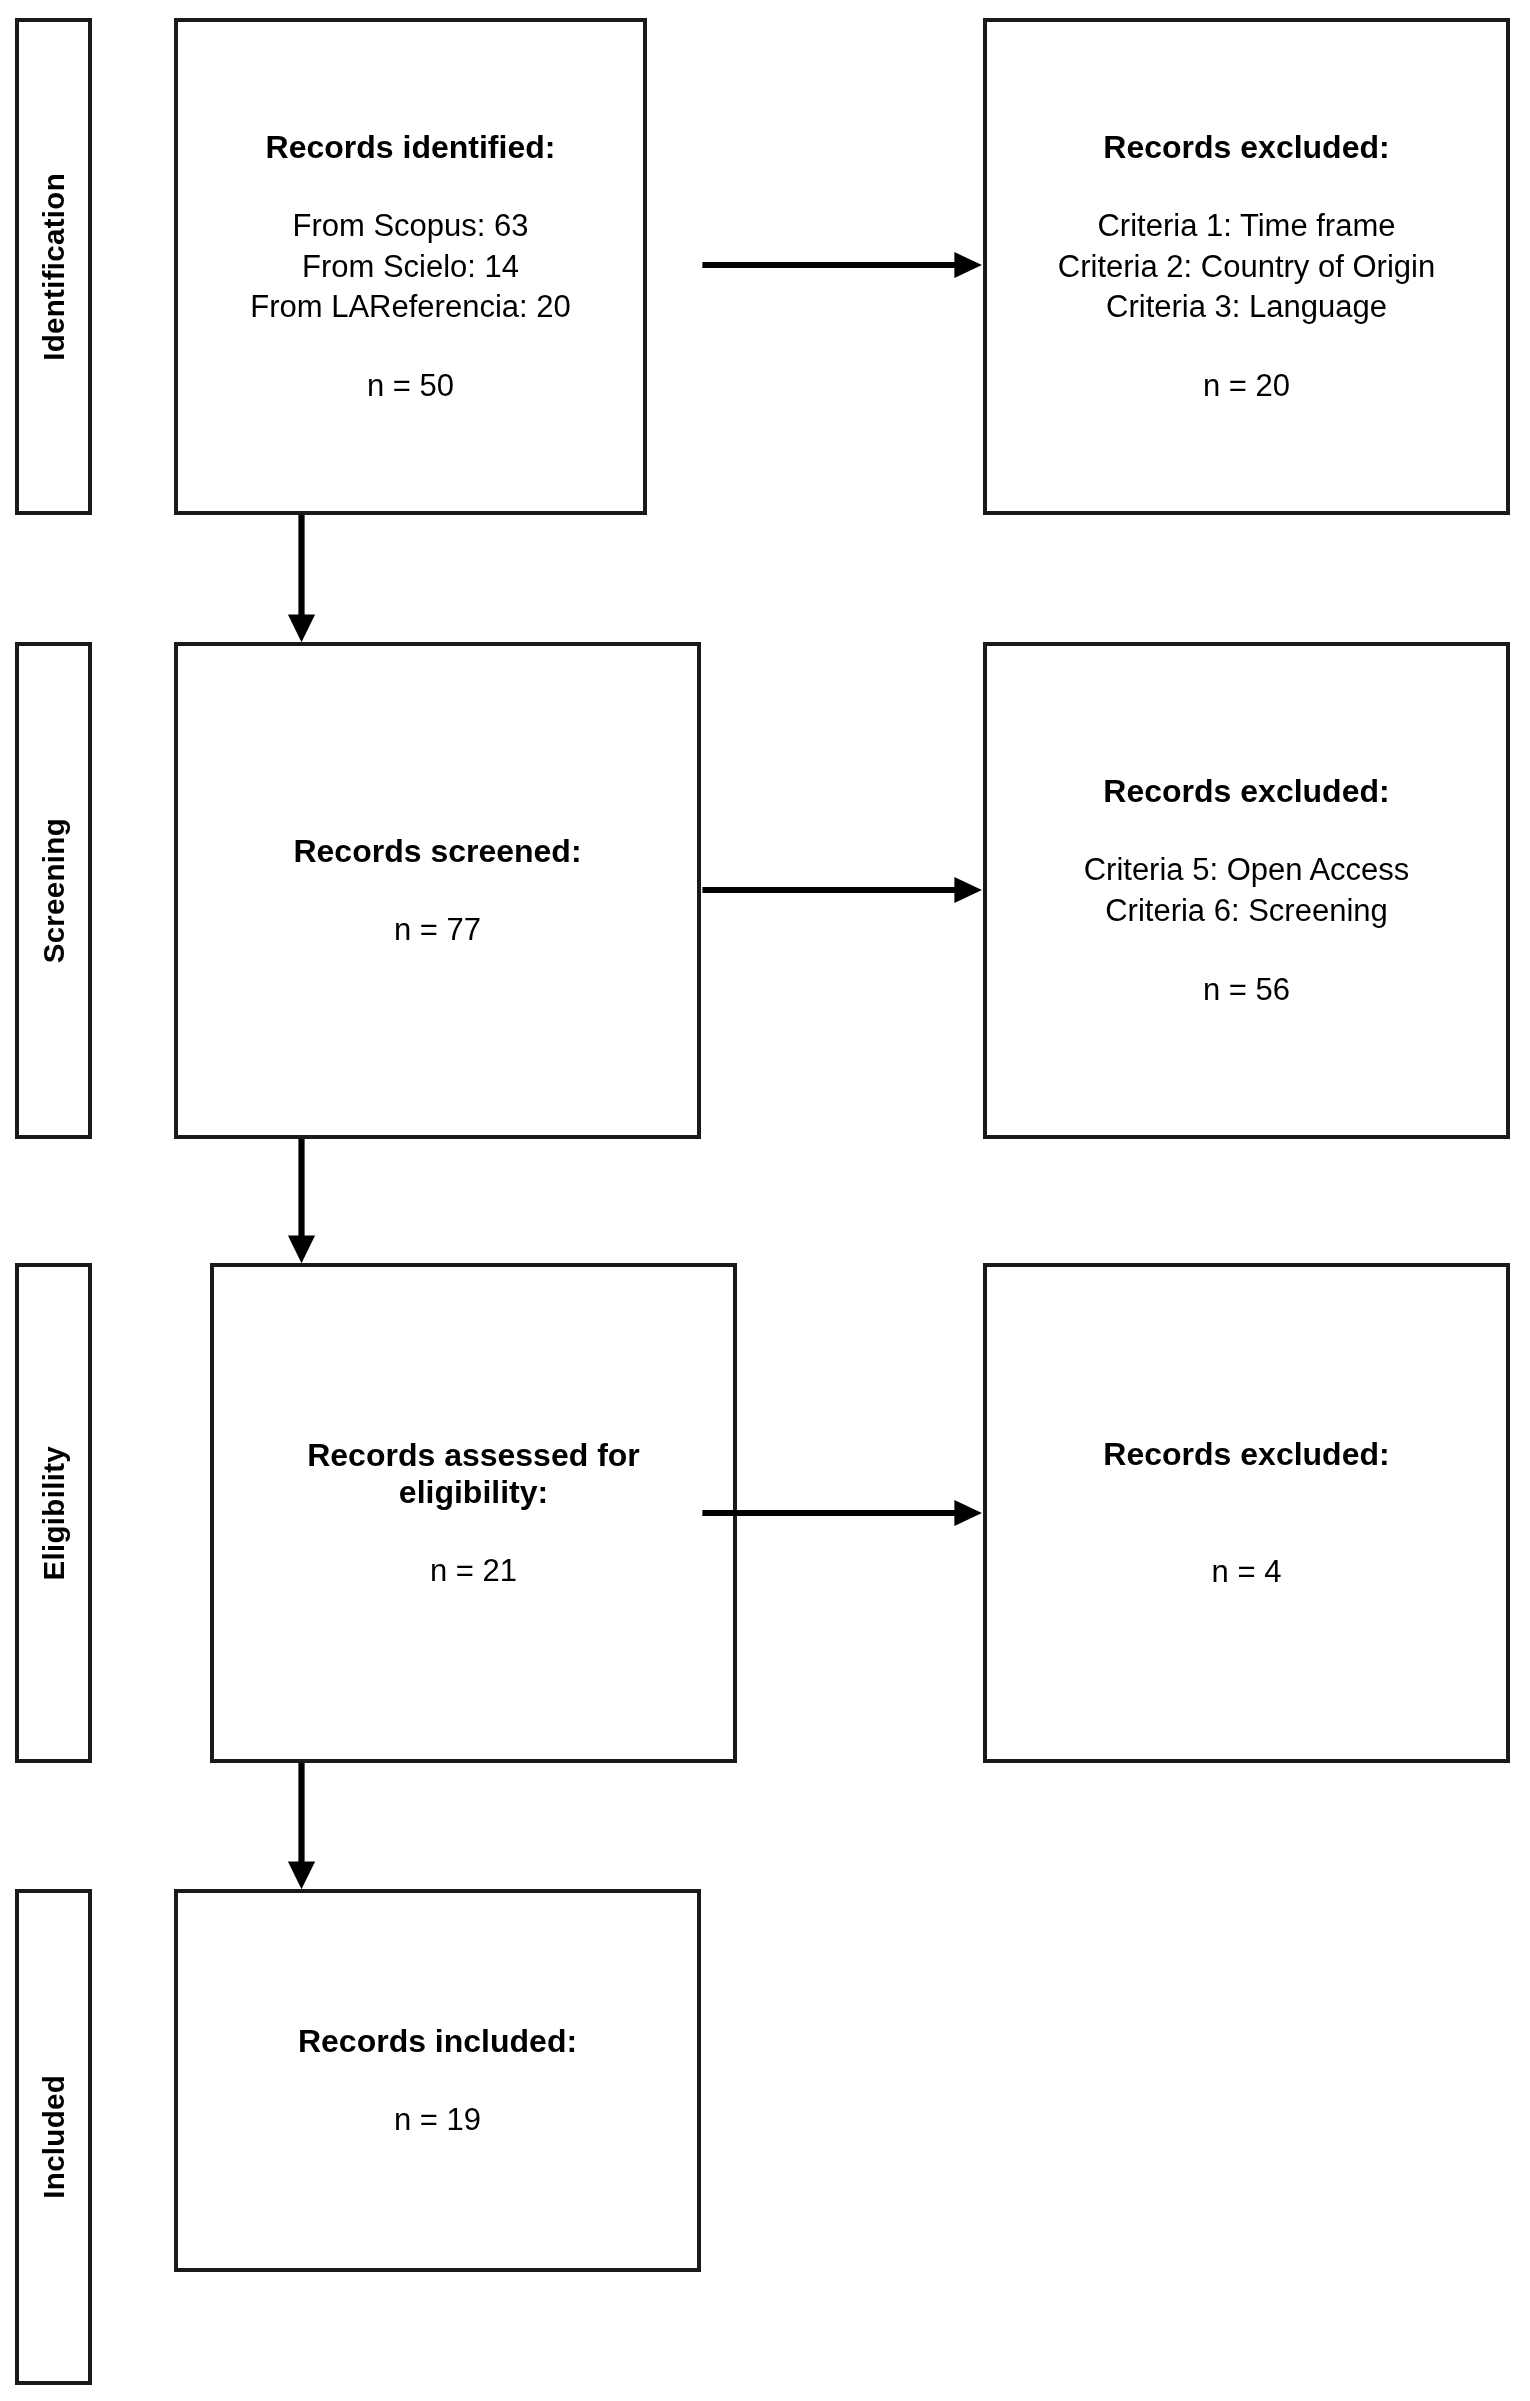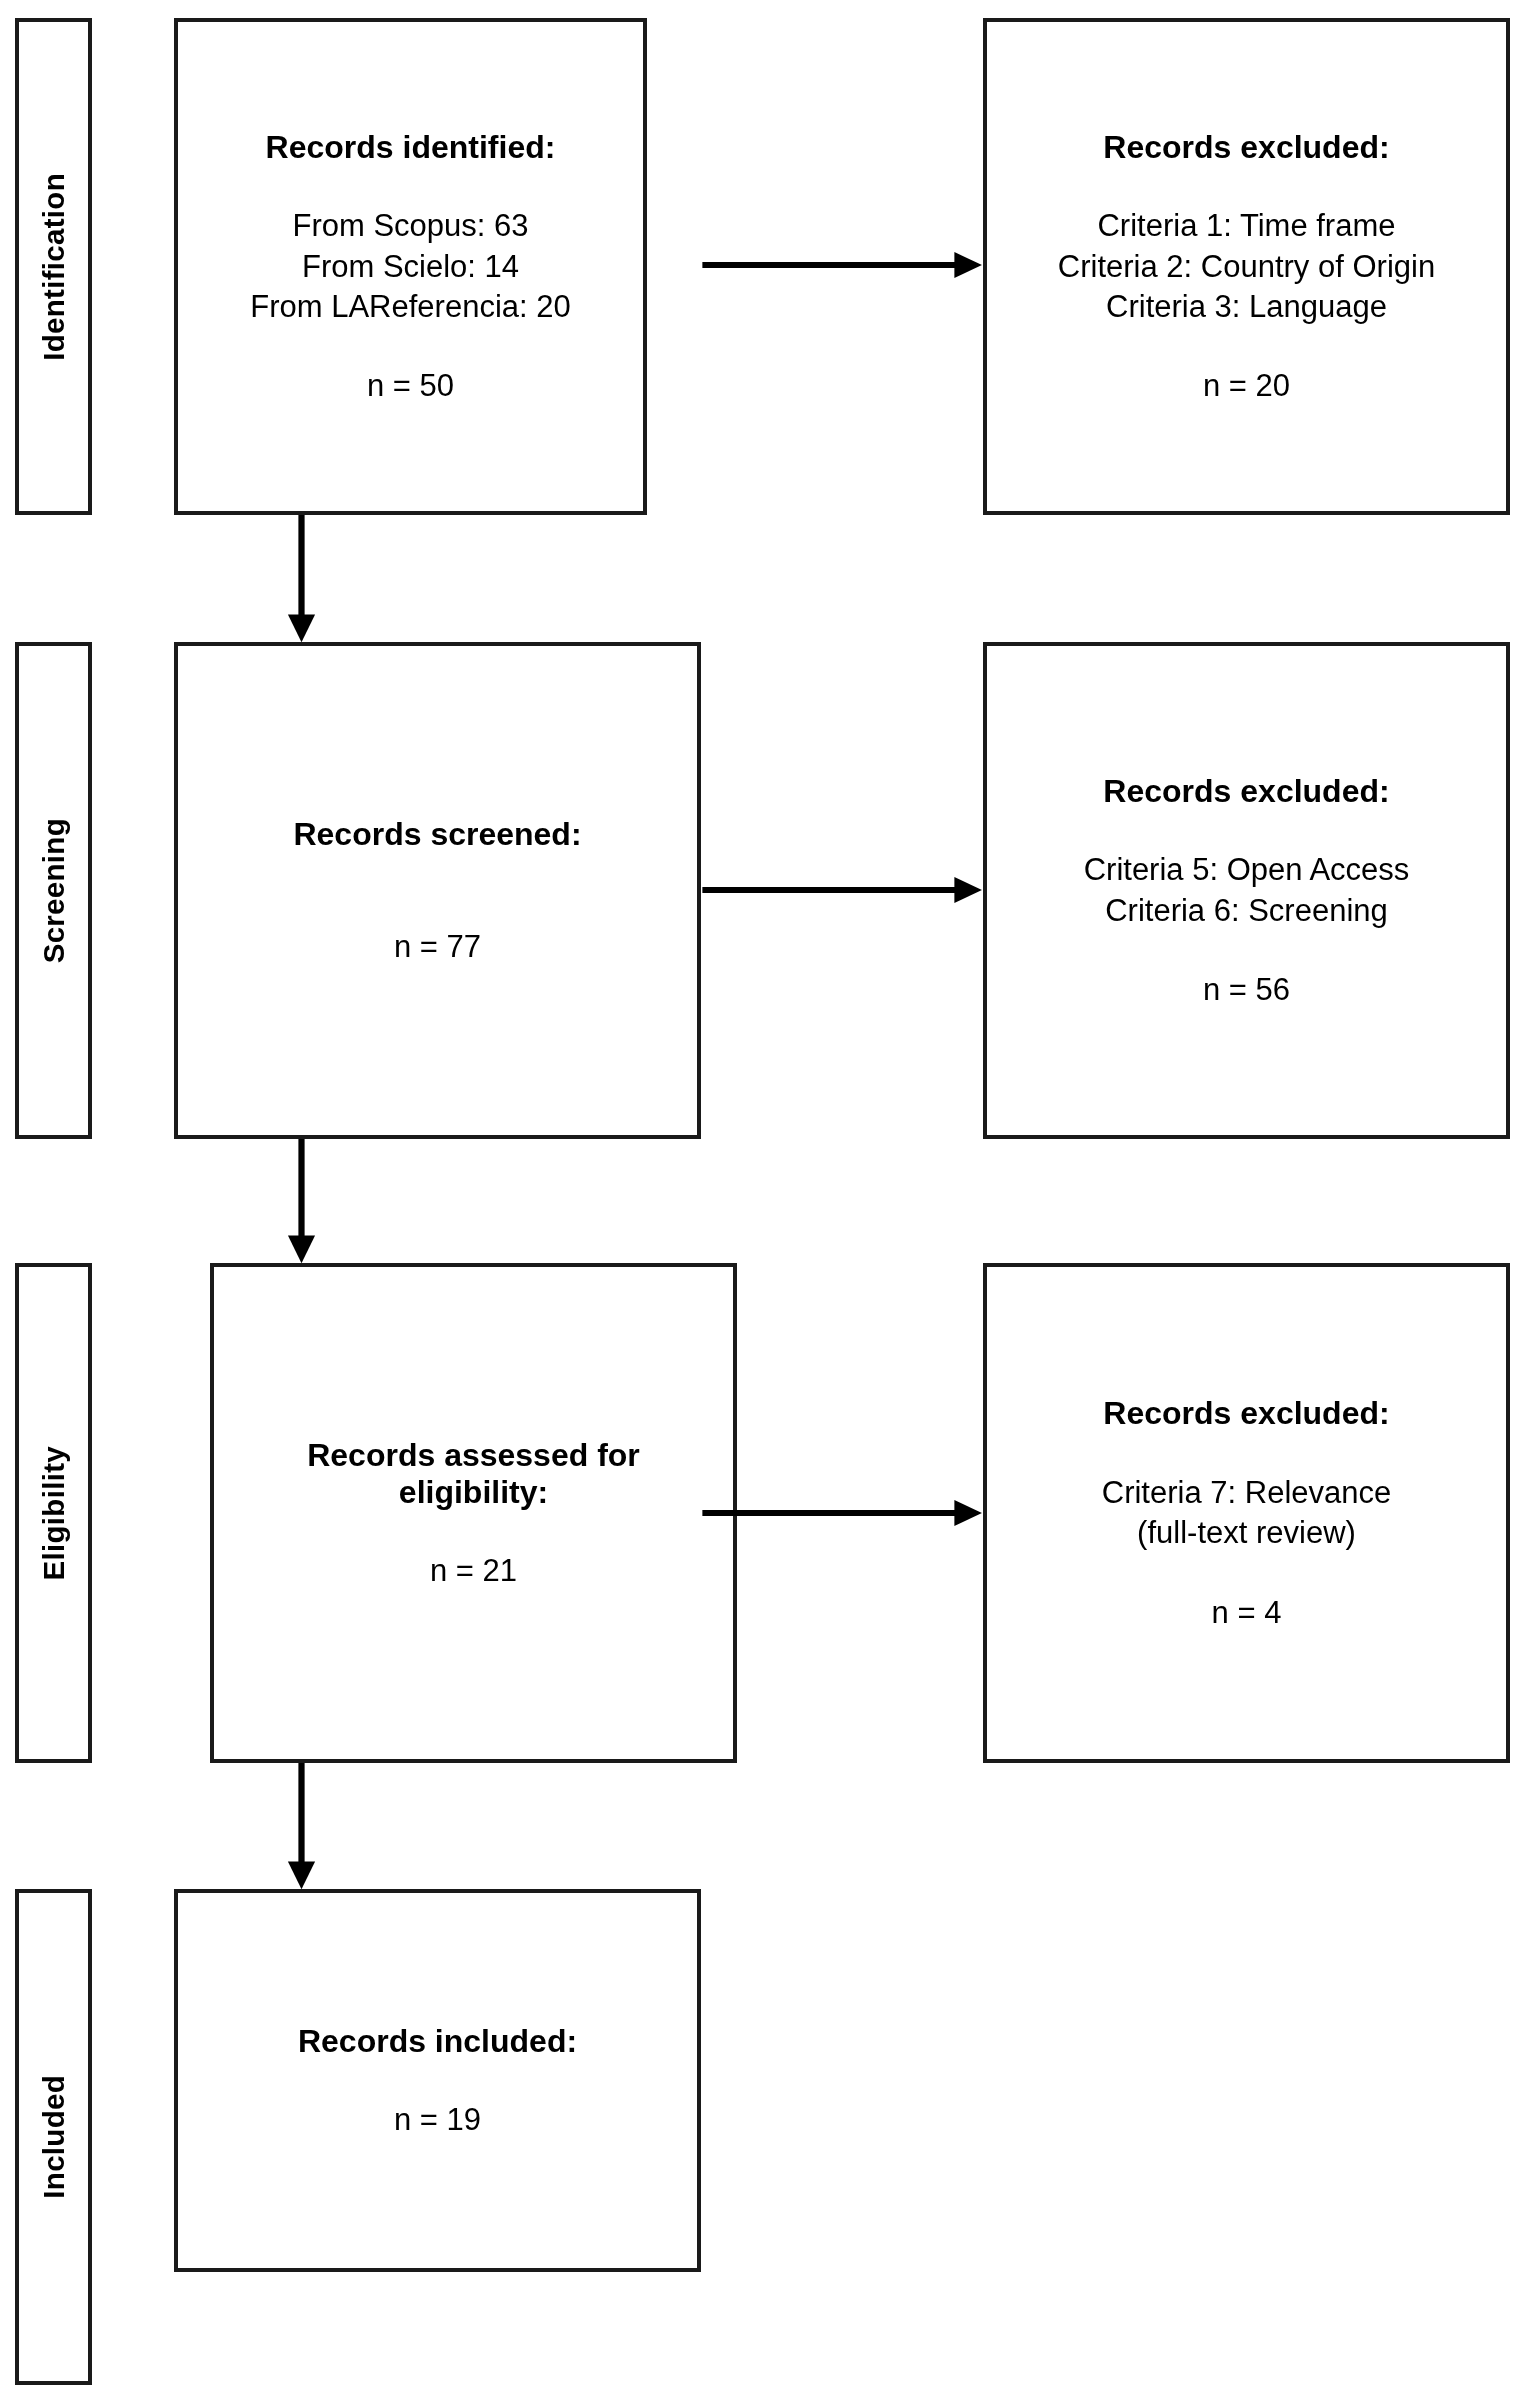--- a/index.html
+++ b/index.html
@@ -127,21 +127,21 @@
     <svg width="41" height="129" viewBox="0 0 72 228">
       <line x1="36" y1="0" x2="36" y2="180" stroke="#000" stroke-width="11"></line>
       <polygon points="36,225 12,176 60,176" fill="#000"></polygon>
     </svg>
   </div>
 
   <div class="box stage-label" style="left:15.3px; top:642px; width:77px; height:497px;">
     <span class="vtext">Screening</span>
   </div>
 
-  <div class="box content-box" style="left:174px; top:642px; width:527px; height:497px;gap:17px;">
+  <div class="box content-box" style="left:174px; top:642px; width:527px; height:497px;">
     <div class="bx-title">Records screened:</div>
     <div class="gap-lg"></div>
     <div class="bx-n">n = 77</div>
   </div>
 
   <div class="box content-box" style="left:983px; top:642px; width:527px; height:497px;">
     <div class="bx-title">Records excluded:</div>
     <div class="gap-lg"></div>
     <ul class="bx-lines">
       <li>Criteria 5: Open Access</li>
@@ -171,24 +171,20 @@
 
   <div class="box content-box" style="left:174px; top:1263px; width:527px; height:500px;margin-left:36px;">
     <div class="bx-title" style="max-width:352px;">Records assessed for eligibility:</div>
     <div class="gap-lg"></div>
     <div class="bx-n">n = 21</div>
   </div>
 
   <div class="box content-box" style="left:983px; top:1263px; width:527px; height:500px;">
     <div class="bx-title">Records excluded:</div>
     <div class="gap-lg"></div>
-    <ul class="bx-lines">
-      <li>Criteria 7: Relevance</li>
-      <li>(full-text review)</li>
-    </ul>
     <div class="gap-lg"></div>
     <div class="bx-n">n = 4</div>
   </div>
 
   <div class="conn" style="left:701px; top:1495px;">
     <svg width="284" height="36" viewBox="0 0 500 64">
       <line x1="0" y1="32" x2="452" y2="32" stroke="#000" stroke-width="11"></line>
       <polygon points="497,32 448,9 448,55" fill="#000"></polygon>
     </svg>
   </div>

